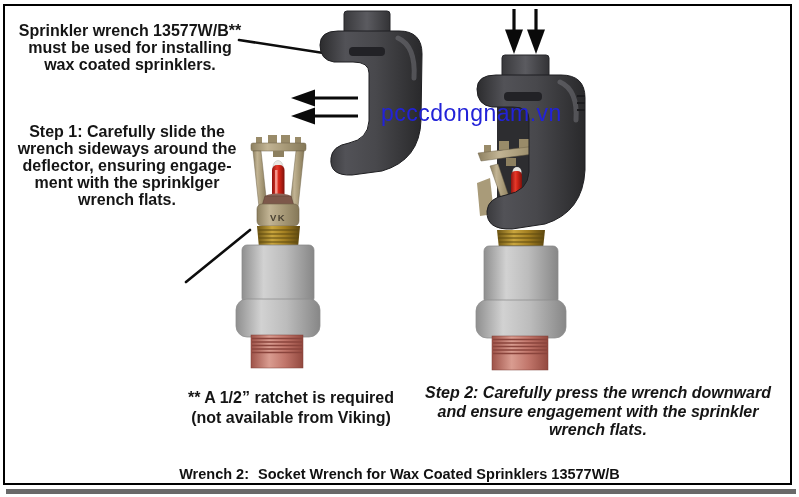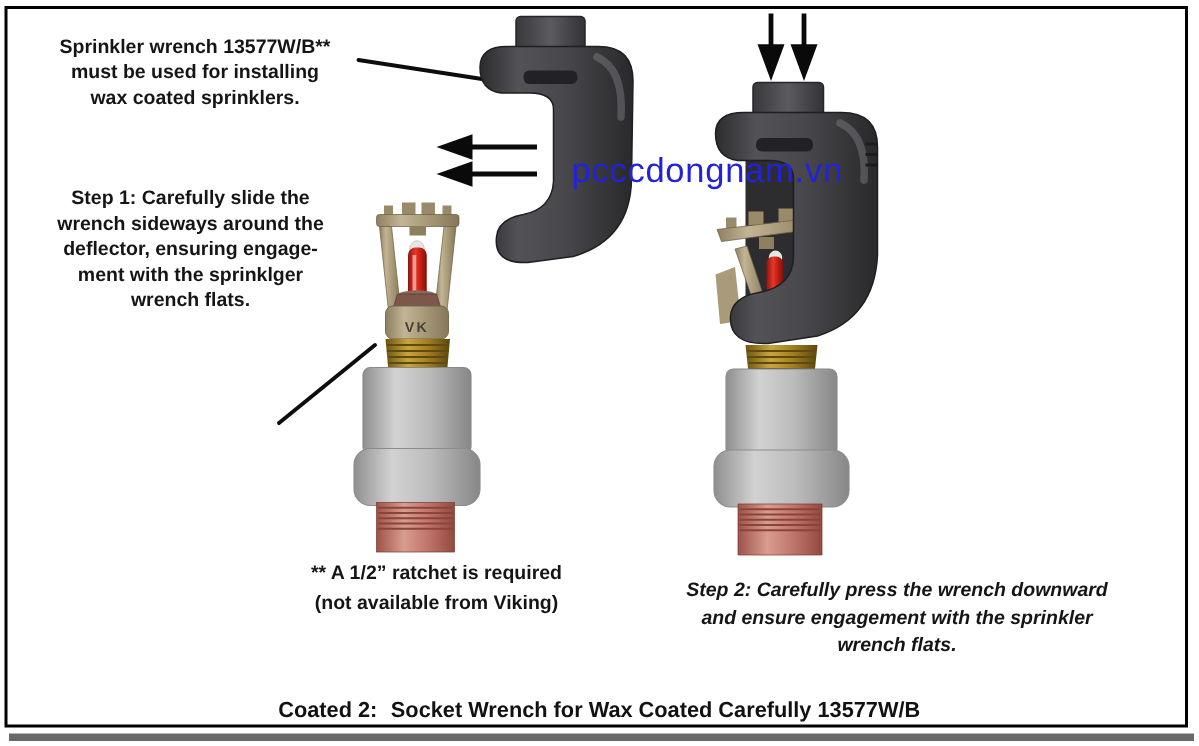--- a/index.html
+++ b/index.html
@@ -3,28 +3,28 @@
 <meta charset="utf-8">
 <style>
   html,body{margin:0;padding:0;background:#fff;}
   body{width:799px;height:497px;overflow:hidden;
        font-family:"Liberation Sans","DejaVu Sans",sans-serif;}
   .stage{position:relative;width:799px;height:497px;background:#fff;}
   .frame{position:absolute;left:3px;top:4px;width:789px;height:481px;
          border:2px solid #000;box-sizing:border-box;}
   .bottom-bar{position:absolute;left:6px;top:489px;width:790px;height:5px;background:#696969;}
   svg.art{position:absolute;left:0;top:0;}
-  .txt{position:absolute;font-weight:bold;font-size:13px;line-height:17px;
+  .txt{position:absolute;font-weight:bold;font-size:16px;line-height:17px;
        color:#151515;text-align:center;white-space:pre-line;}
   .txt.note{line-height:20px;}
   .txt.step2{line-height:18.5px;}
   .callout{left:14px;top:22px;width:232px;}
   .step1{left:14px;top:123px;width:226px;}
   .waxlabel{left:70px;top:267px;width:140px;}
-  .ratchet{left:178px;top:372px;width:226px;}
+  .ratchet{left:178px;top:388px;width:226px;}
   .step2pos{left:406px;top:384px;width:384px;font-style:italic;}
   .caption{position:absolute;left:0;top:466px;width:799px;text-align:center;
            font-weight:bold;font-size:14.5px;color:#111;}
   .caption .cap-text{margin-left:9px;}
   .watermark{position:absolute;left:381px;top:100px;font-size:23px;font-weight:400;
              color:#2222d8;letter-spacing:.5px;}
 </style>
 </head>
 <body>
 
@@ -172,17 +172,17 @@
 wrench flats.</div>
   <div class="txt note ratchet">** A 1/2” ratchet is required
 (not available from Viking)</div>
   <div class="txt step2 step2pos">Step 2: Carefully press the wrench downward
 and ensure engagement with the sprinkler
 wrench flats.</div>
 
   <div class="watermark">pcccdongnam.vn</div>
 
   <div class="caption">
-    <span class="cap-prefix">Coated 2:</span><span class="cap-text">Socket Wrench for Wax Coated Carefully 13577W/B</span>
+    <span class="cap-prefix">Wrench 2:</span><span class="cap-text">Socket Wrench for Wax Coated Sprinklers 13577W/B</span>
   </div>
 
   <div class="bottom-bar"></div>
 </div>
 
 </body></html>

